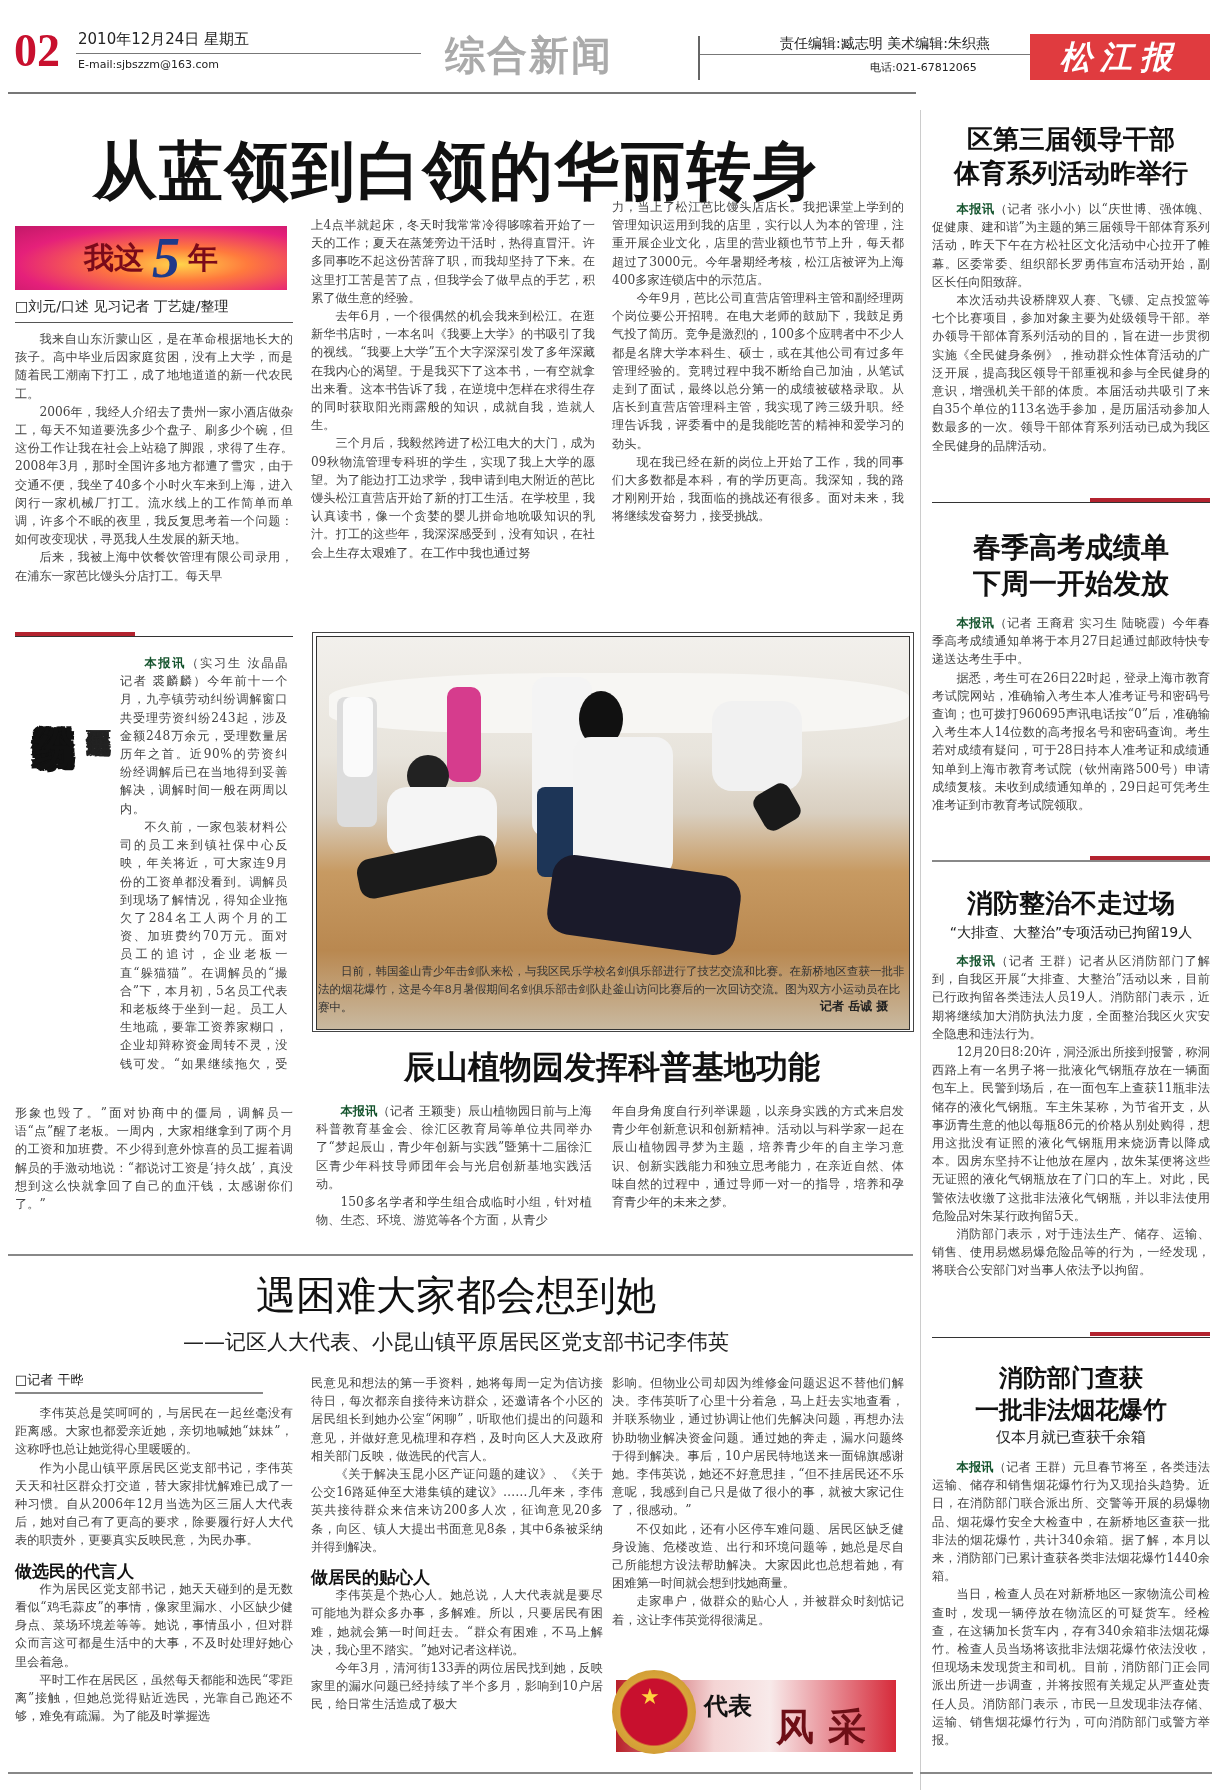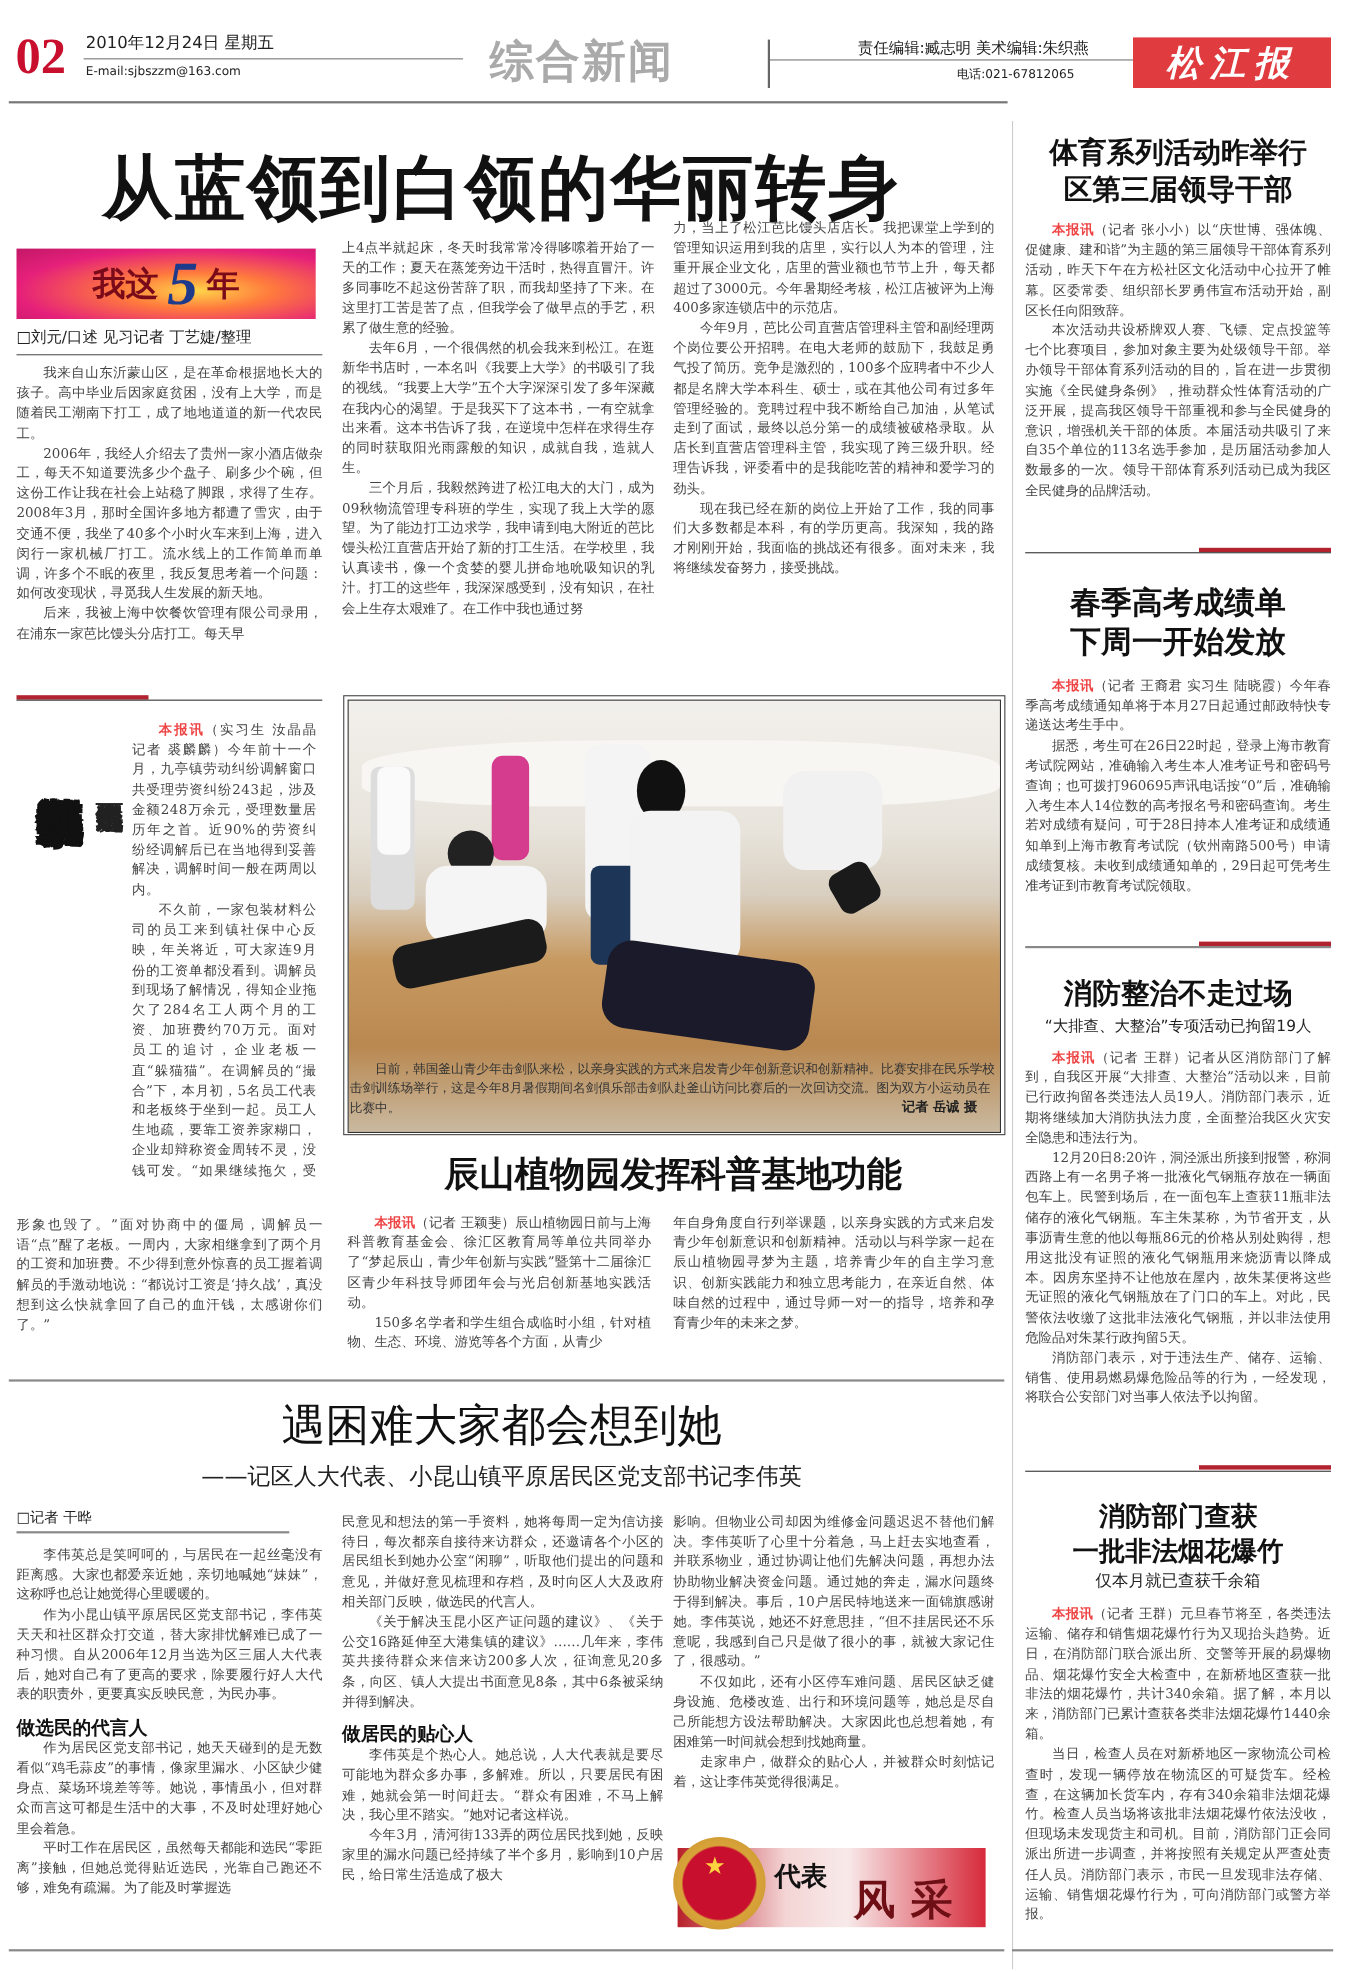--- a/index.html
+++ b/index.html
@@ -28,21 +28,21 @@
   
   .banner { left: 15px; top: 226px; width: 272px; height: 64px; background: radial-gradient(ellipse at 60% 60%, #ffd54a 0%, #ff7a3d 30%, #e5207a 70%, #c21868 100%); display:flex; align-items:center; justify-content:center; }
   .banner span { font-size: 30px; font-weight: 900; color: #7a0a1a; font-family: "DejaVu Sans", sans-serif; }
   .banner .five { font-size: 56px; color: #1e3a8a; font-style: italic; margin: 0 8px; font-family: "Liberation Serif", serif; }
   .byline1 { left: 15px; top: 298px; font-size: 14px; color: #222; font-family: "DejaVu Sans", sans-serif; }
   .rule1 { left: 15px; top: 322px; width: 278px; height: 1px; background: #555; }
 
   .body { font-size: 12.2px; line-height: 18.2px; color: #444; text-align: justify; }
   .body p { text-indent: 2em; }
   .body p.noind { text-indent: 0; }
-  .lead b { font-weight: bold; color: #ef4444; font-family: "DejaVu Sans", sans-serif; }
+  .lead b { font-weight: bold; color: #14532d; font-family: "DejaVu Sans", sans-serif; }
 
   .red-rule { height: 4px; background: #b3232f; }
   .gray-rule { height: 2px; background: #888; }
   .blk-rule { height: 1px; background: #333; }
 
   
   .vhead { left: 30px; top: 690px; width: 48px; writing-mode: vertical-rl; font-size: 44px; font-weight: 900; color: #111; font-family: "DejaVu Sans", sans-serif; line-height: 48px; }
   .vsub { left: 84px; top: 710px; width: 30px; writing-mode: vertical-rl; font-size: 26px; color: #222; font-family: "DejaVu Sans", sans-serif; line-height: 30px; }
 
   
@@ -123,21 +123,21 @@
   <div class="fig" style="left:70px; top:150px; width:110px; height:70px; background:#f5f5f5; border-radius:20px;"></div>
   <div class="fig" style="left:40px; top:210px; width:140px; height:40px; background:#1b1b1b; border-radius:14px; transform:rotate(-12deg);"></div>
   <div class="fig" style="left:215px; top:40px; width:60px; height:160px; background:#f4f4f4; border-radius:14px;"></div>
   <div class="fig" style="left:220px; top:150px; width:50px; height:90px; background:#1d3557; border-radius:8px;"></div>
   <div class="fig" style="left:262px; top:54px; width:44px; height:56px; background:#111; border-radius:50%;"></div>
   <div class="fig" style="left:256px; top:100px; width:100px; height:140px; background:#f3f3f3; border-radius:18px;"></div>
   <div class="fig" style="left:232px; top:228px; width:190px; height:80px; background:#1a1a2a; border-radius:22px; transform:rotate(8deg);"></div>
   <div class="fig" style="left:395px; top:64px; width:90px; height:90px; background:#f1f1f1; border-radius:20px;"></div>
   <div class="fig" style="left:440px; top:150px; width:40px; height:40px; background:#1a1a1a; border-radius:10px; transform:rotate(-30deg);"></div>
 </div>
-<div class="abs caption">日前，韩国釜山青少年击剑队来松，以亲身实践的方式来启发青少年创新意识和创新精神。比赛安排在民乐学校击剑训练场举行，这是今年8月暑假期间名剑俱乐部击剑队赴釜山访问比赛后的一次回访交流。图为双方小运动员在比赛中。</div>
+<div class="abs caption">日前，韩国釜山青少年击剑队来松，与我区民乐学校名剑俱乐部进行了技艺交流和比赛。在新桥地区查获一批非法的烟花爆竹，这是今年8月暑假期间名剑俱乐部击剑队赴釜山访问比赛后的一次回访交流。图为双方小运动员在比赛中。</div>
 <div class="abs caption-credit">记者 岳诚 摄</div>
 
 <div class="abs head2" style="left:312px; top:1046px; width:600px; font-size:32px;">辰山植物园发挥科普基地功能</div>
 <div class="abs body" style="left:316px; top:1102px; width:276px;">
   <p class="lead"><b>本报讯</b><span>（记者 王颖斐）</span><span>辰山植物园日前与上海科普教育基金会、徐汇区教育局等单位共同举办了“梦起辰山，青少年创新与实践”暨第十二届徐汇区青少年科技导师团年会与光启创新基地实践活动。</span></p>
   <p>150多名学者和学生组合成临时小组，针对植物、生态、环境、游览等各个方面，从青少</p>
 </div>
 <div class="abs body" style="left:612px; top:1102px; width:292px;">
   <p class="noind">年自身角度自行列举课题，以亲身实践的方式来启发青少年创新意识和创新精神。活动以与科学家一起在辰山植物园寻梦为主题，培养青少年的自主学习意识、创新实践能力和独立思考能力，在亲近自然、体味自然的过程中，通过导师一对一的指导，培养和孕育青少年的未来之梦。</p>
 </div>
@@ -170,22 +170,22 @@
 <div class="abs" style="left:616px; top:1680px; width:280px; height:72px; background:linear-gradient(90deg,#b8202a 0%,#f4d4d4 35%,#f8eaea 55%,#d62a3a 100%);">
   <div class="abs" style="left:-4px; top:-10px; width:84px; height:84px; border-radius:50%; background:radial-gradient(circle,#c8102e 0%,#c8102e 55%,#d8a43a 58%,#c59029 100%);">
     <div class="abs" style="left:28px; top:14px; color:#ffd23f; font-size:22px;">★</div>
   </div>
   <div class="abs" style="left:88px; top:10px; font-size:24px; font-weight:900; color:#111; font-family:'DejaVu Sans',sans-serif;">代表</div>
   <div class="abs" style="left:160px; top:22px; font-size:38px; font-weight:900; color:#6e0f16; font-family:'DejaVu Serif',serif; letter-spacing:14px;">风采</div>
 </div>
 <div class="abs gray-rule" style="left:8px; top:1772px; width:905px;"></div>
 
 <div class="abs head2" style="left:926px; top:122px; width:290px; font-size:26px; line-height:34px;">
+  <div>区第三届领导干部</div>
   <div>体育系列活动昨举行</div>
-  <div>区第三届领导干部</div>
 </div>
 <div class="abs body" style="left:932px; top:200px; width:278px;">
   <p class="lead"><b>本报讯</b><span>（记者 张小小）</span><span>以“庆世博、强体魄、促健康、建和谐”为主题的第三届领导干部体育系列活动，昨天下午在方松社区文化活动中心拉开了帷幕。区委常委、组织部长罗勇伟宣布活动开始，副区长任向阳致辞。</span></p>
   <p>本次活动共设桥牌双人赛、飞镖、定点投篮等七个比赛项目，参加对象主要为处级领导干部。举办领导干部体育系列活动的目的，旨在进一步贯彻实施《全民健身条例》，推动群众性体育活动的广泛开展，提高我区领导干部重视和参与全民健身的意识，增强机关干部的体质。本届活动共吸引了来自35个单位的113名选手参加，是历届活动参加人数最多的一次。领导干部体育系列活动已成为我区全民健身的品牌活动。</p>
 </div>
 <div class="abs red-rule" style="left:1090px; top:498px; width:120px;"></div>
 <div class="abs blk-rule" style="left:932px; top:502px; width:278px;"></div>
 
 <div class="abs head2" style="left:926px; top:530px; width:290px; font-size:28px; line-height:36px;">
   <div>春季高考成绩单</div>

